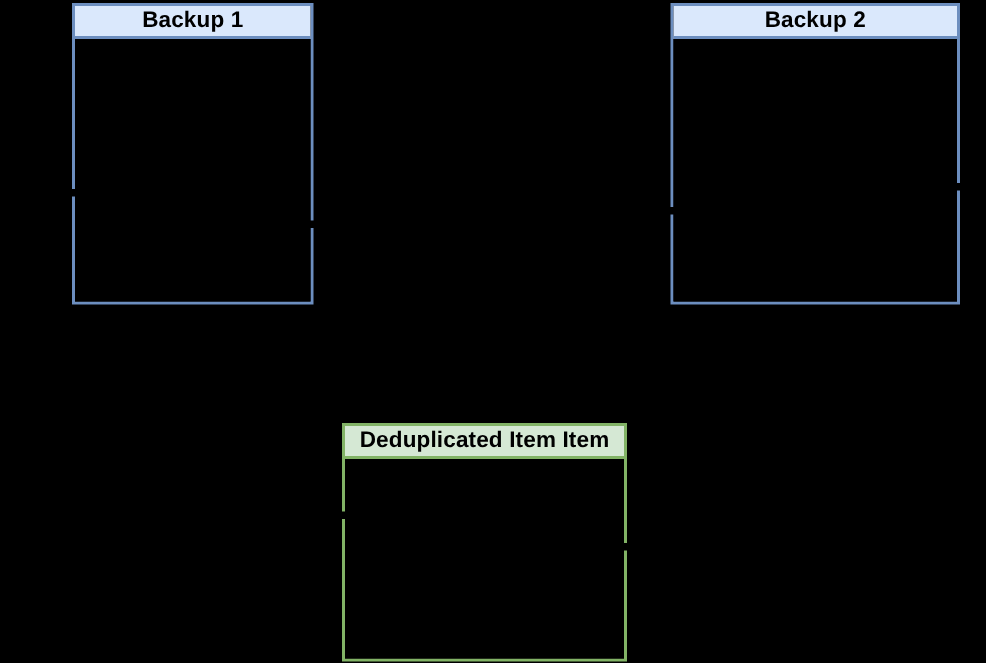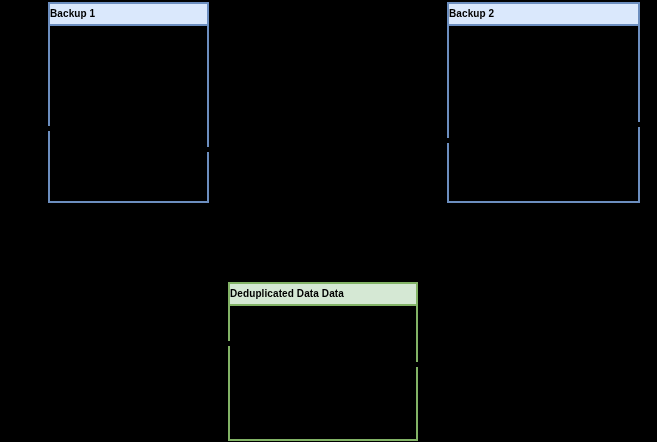--- a/index.html
+++ b/index.html
@@ -35,22 +35,22 @@
     display: block;
   }
   .node-header {
     position: absolute;
     left: 0;
     top: 0;
     right: 0;
     box-sizing: border-box;
     height: 22px;
     line-height: 20px;
-    text-align: left;
-    font-size: 10px;
+    text-align: center;
+    font-size: 15px;
     font-weight: bold;
     color: #000000;
     letter-spacing: 0.1px;
     white-space: nowrap;
     overflow: hidden;
   }
   .node-body {
     position: absolute;
     left: 0;
     right: 0;
@@ -100,17 +100,17 @@
 </div>
 
 <div class="node blue" style="left:447px; top:2px; width:193px; height:201px;">
   <div class="node-header">Backup 2</div>
   <div class="node-body" style="top:22px;"></div>
   <span class="anchor left" style="top:134px;"></span>
   <span class="anchor right" style="top:118px;"></span>
 </div>
 
 <div class="node green" style="left:228px; top:282px; width:190px; height:159px;">
-  <div class="node-header">Deduplicated Data Data</div>
+  <div class="node-header">Deduplicated Item Item</div>
   <div class="node-body" style="top:22px;"></div>
   <span class="anchor left" style="top:57px;"></span>
   <span class="anchor right" style="top:78px;"></span>
 </div>
 
 </body></html>

